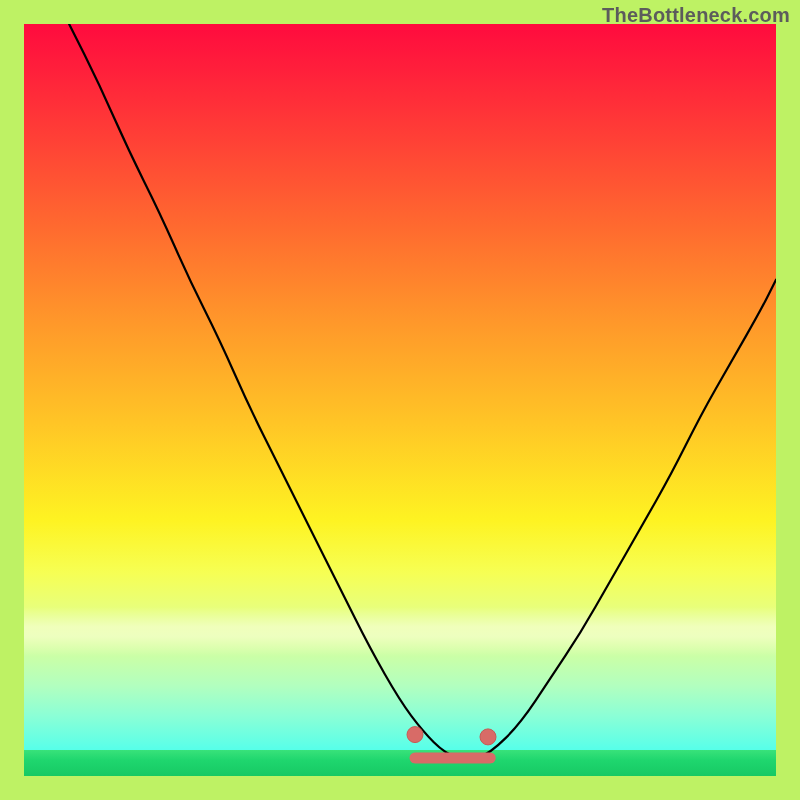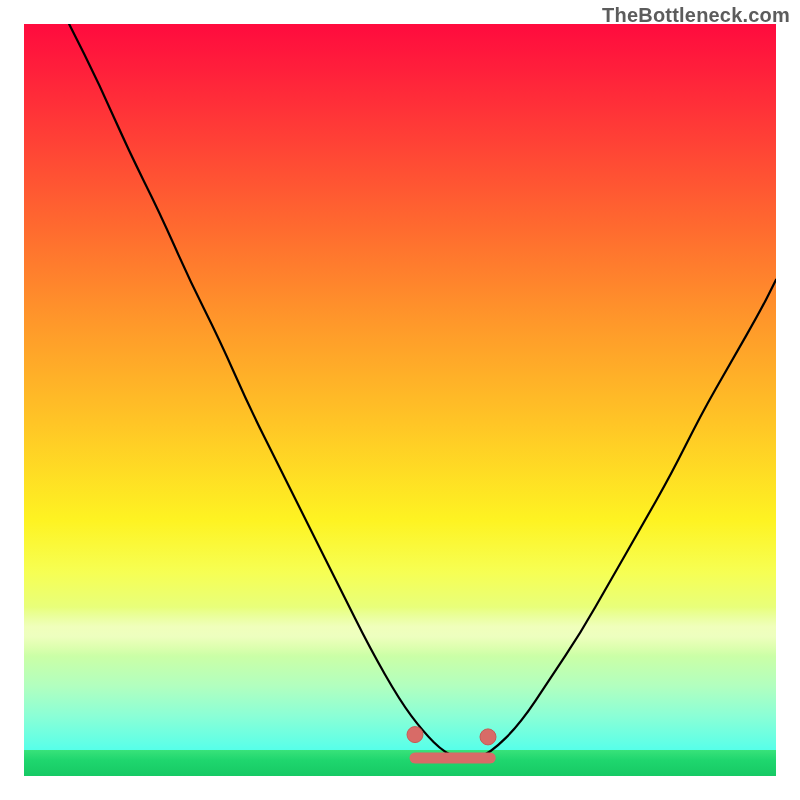--- a/index.html
+++ b/index.html
@@ -9,21 +9,21 @@
     height: 800px;
     background: #000;
     overflow: hidden;
   }
   .frame {
     position: absolute;
     left: 0;
     top: 0;
     width: 800px;
     height: 800px;
-    background: #ffffff;
+    background: #bef264;
   }
   .plot {
     position: absolute;
     left: 24px;
     top: 24px;
     width: 752px;
     height: 752px;
     overflow: hidden;
   }
   .gradient {

